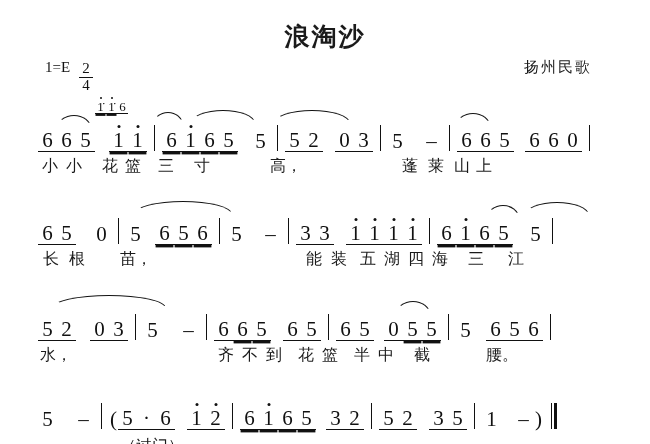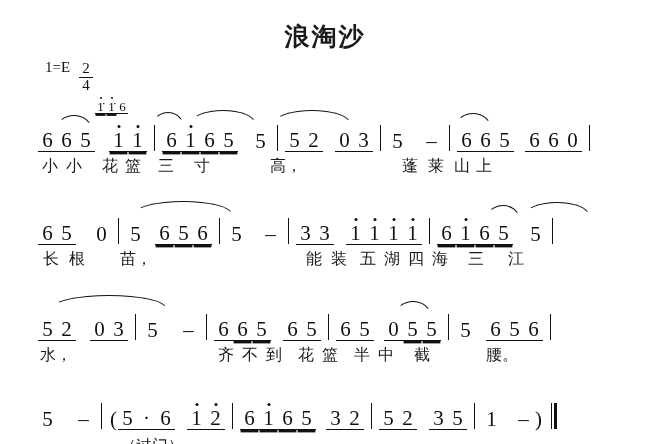--- a/index.html
+++ b/index.html
@@ -217,20 +217,21 @@
   <div class="title">浪淘沙</div>
 
   <div class="meta-left">
     <span class="meta-key">1=E</span>
     <span class="timesig">
       <span class="num">2</span>
       <span class="den">4</span>
     </span>
   </div>
 
+  <div class="meta-right">扬州民歌</div>
 
   <div class="system sys1">
 
     <div class="grace" style="left:95px; top:-4px;">
       <span class="gn hi">1̇</span>
       <span class="gn hi">1̇</span>
       <span class="gn plain">6</span>
     </div>
 
     <div class="slur" style="left:57px; top:11px; width:32px;"></div>

